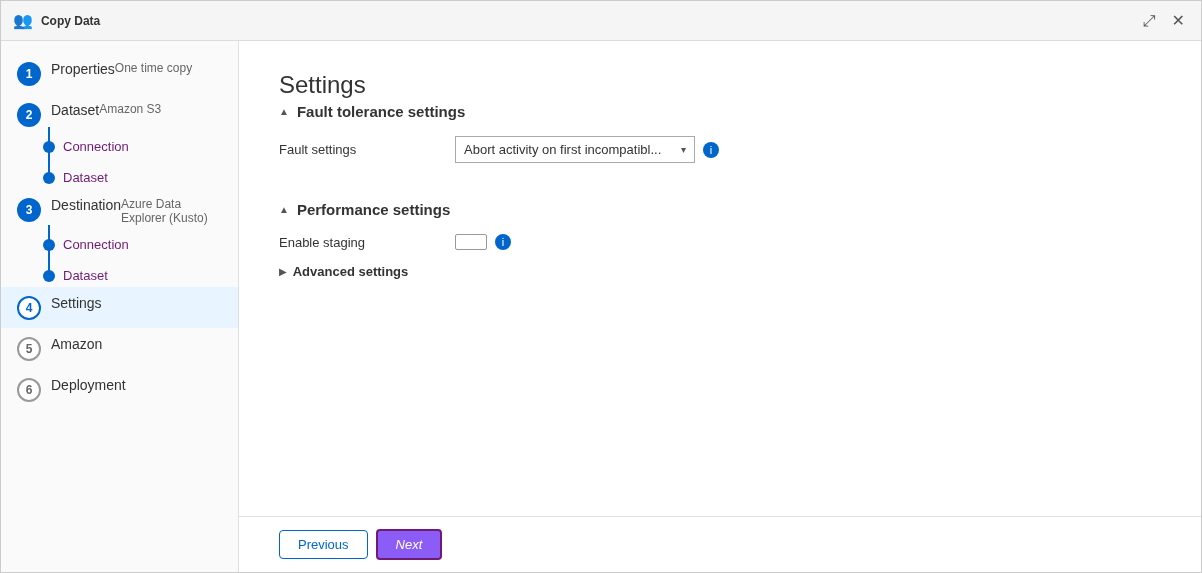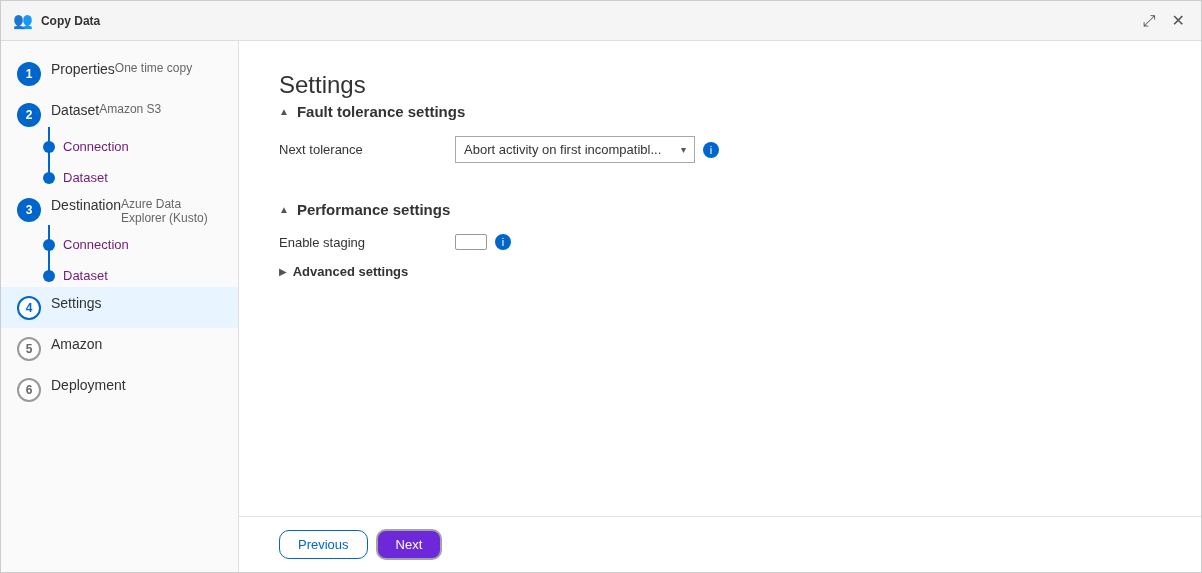--- a/index.html
+++ b/index.html
@@ -275,32 +275,33 @@
       display: flex;
       align-items: center;
       gap: 8px;
       background: #fff;
       height: 56px;
     }
     .btn {
       padding: 6px 18px;
       font-size: 13px;
       cursor: pointer;
-      border-radius: 10px;
+      border-radius: 4px;
     }
     .btn-secondary {
       background: #fff;
       border: 1px solid #0066cc;
       color: #0066cc;
     }
     .btn-primary {
-      background: #6d28d9;
-      border: 2px solid #a3a3a3;
+      background: #8b5cf6;
+      border: 2px solid #701a75;
       color: #fff;
       font-weight: 500;
+      font-style: italic;
     }
   </style>
 </head>
 <body>
 
 <div class="window">
 
   <div class="titlebar">
     <div class="titlebar-left">
       <span class="titlebar-icon">👥</span>
@@ -390,21 +391,21 @@
     <div style="flex:1; display:flex; flex-direction:column;">
       <div class="main">
         <h1 class="page-title">Settings</h1>
 
         <div class="section">
           <div class="section-header">
             <span class="collapse-icon">▲</span>
             <span class="section-title">Fault tolerance settings</span>
           </div>
           <div class="field-row">
-            <span class="field-label">Next tolerance</span>
+            <span class="field-label">Fault settings</span>
             <div class="field-control">
               <div class="dropdown">
                 <span>Abort activity on first incompatibl...</span>
                 <span class="dropdown-arrow">▾</span>
               </div>
               <span class="info-icon">i</span>
             </div>
           </div>
         </div>
 

